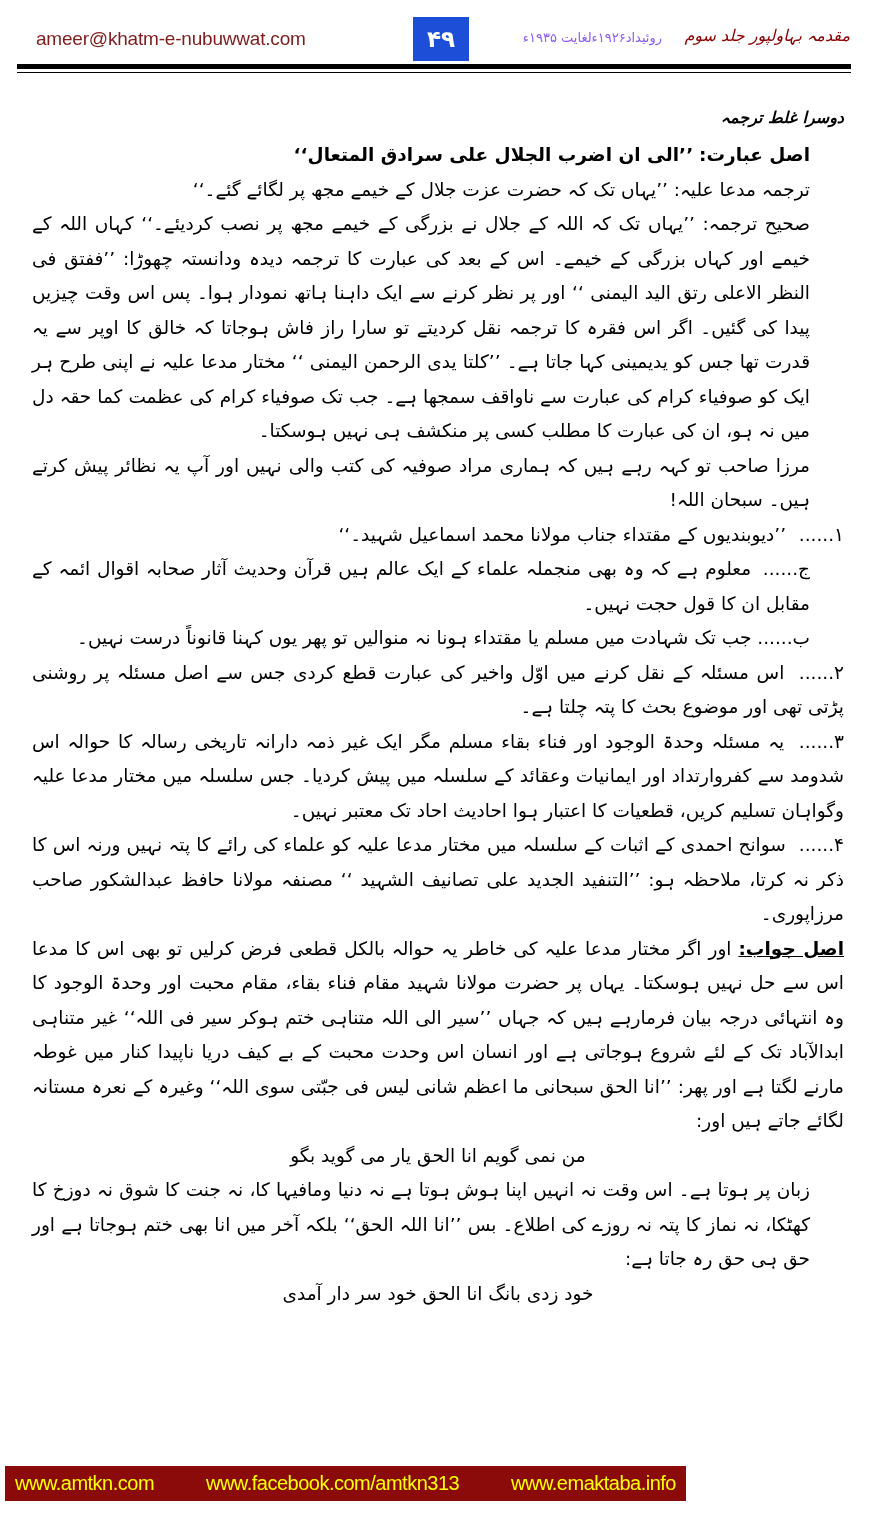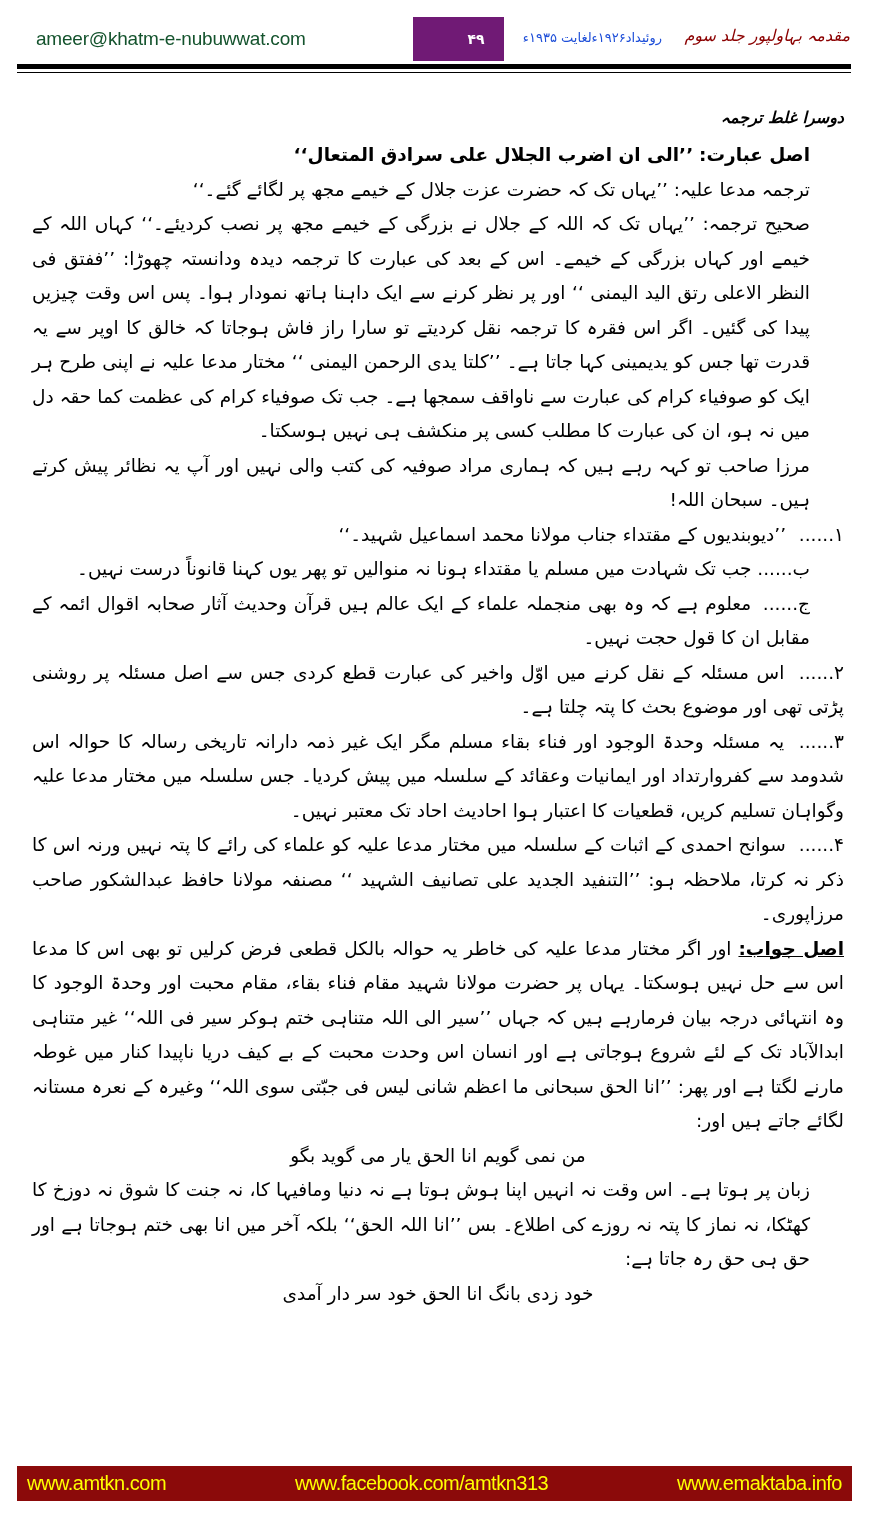--- a/index.html
+++ b/index.html
@@ -1,40 +1,40 @@
 <!DOCTYPE html>
 <html><head>
 <meta charset="utf-8">
 <style>
   html, body { margin: 0; padding: 0; background: #ffffff; }
   body { width: 881px; height: 1531px; position: relative; overflow: hidden;
          font-family: "DejaVu Sans", sans-serif; color: #000; }
   .header { position: absolute; left: 0; top: 0; width: 881px; height: 80px; }
   .email { position: absolute; left: 36px; top: 28px; font-family: "Liberation Sans", sans-serif;
-           font-size: 19px; color: #14532d; font-stretch: condensed; letter-spacing: -0.2px; }
-  .pagebox { position: absolute; left: 413px; top: 17px; width: 56px; height: 44px; background: #701a75;
-             color: #fff; font-size: 14px; font-weight: bold; display: flex; align-items: center; justify-content: center; padding-left: 35px; }
+           font-size: 19px; color: #7f1d1d; font-stretch: condensed; letter-spacing: -0.2px; }
+  .pagebox { position: absolute; left: 413px; top: 17px; width: 56px; height: 44px; background: #1d4ed8;
+             color: #fff; font-size: 23px; font-weight: bold; display: flex; align-items: center; justify-content: center; }
   .subtitle { position: absolute; left: 522px; top: 30px; width: 140px; text-align: right; font-size: 13px;
-              color: #1d4ed8; direction: rtl; white-space: nowrap; }
+              color: #8b5cf6; direction: rtl; white-space: nowrap; }
   .booktitle { position: absolute; left: 700px; top: 26px; width: 150px; text-align: center; font-size: 16px;
                color: #8b0000; font-style: italic; direction: rtl; white-space: nowrap; }
   .rule-thick { position: absolute; left: 17px; top: 64px; width: 834px; height: 5px; background: #000; }
   .rule-thin { position: absolute; left: 17px; top: 72px; width: 834px; height: 1px; background: #000; }
 
   .content { position: absolute; left: 32px; top: 98px; width: 812px; direction: rtl; text-align: justify;
              font-family: "DejaVu Sans", sans-serif; font-size: 18.5px; line-height: 34.5px; }
   .content p { margin: 0; }
   .heading { font-size: 16px; font-weight: bold; line-height: 40px; font-style: italic; }
   .indent { padding-right: 34px; }
   .center { text-align: center; }
   .bold { font-weight: bold; }
   .ul { text-decoration: underline; font-weight: bold; }
   .num { display: inline-block; min-width: 52px; }
 
-  .footer { position: absolute; left: 17px; top: 1466px; width: 835px; height: 35px; background: #8b0a0a;
+  .footer { position: absolute; left: 5px; top: 1466px; width: 681px; height: 35px; background: #8b0a0a;
             display: flex; justify-content: space-between; align-items: center; padding: 0 10px; box-sizing: border-box; }
   .footer span { font-family: "Liberation Sans", sans-serif; font-size: 20px; color: #ffff00; letter-spacing: -0.5px; }
 </style>
 </head>
 <body>
 
 <div class="header">
   <div class="email">ameer@khatm-e-nubuwwat.com</div>
   <div class="pagebox">
     <span>۴۹</span>
@@ -63,26 +63,26 @@
 
   <p class="indent">مرزا صاحب تو کہہ رہے ہیں کہ ہماری مراد صوفیہ کی کتب والی نہیں اور آپ یہ نظائر پیش کرتے ہیں۔ سبحان اللہ!</p>
 
   <p>
     <span class="num">۱......</span>
     <span>’’دیوبندیوں کے مقتداء جناب مولانا محمد اسماعیل شہید۔‘‘</span>
   </p>
 
 
   <p class="indent">
+    <span class="num">ج......</span>
+    <span>معلوم ہے کہ وہ بھی منجملہ علماء کے ایک عالم ہیں قرآن وحدیث آثار صحابہ اقوال ائمہ کے مقابل ان کا قول حجت نہیں۔</span>
+  </p>
+  <p class="indent">
     <span class="num">ب......</span>
     <span>جب تک شہادت میں مسلم یا مقتداء ہونا نہ منوالیں تو پھر یوں کہنا قانوناً درست نہیں۔</span>
-  </p>
-  <p class="indent">
-    <span class="num">ج......</span>
-    <span>معلوم ہے کہ وہ بھی منجملہ علماء کے ایک عالم ہیں قرآن وحدیث آثار صحابہ اقوال ائمہ کے مقابل ان کا قول حجت نہیں۔</span>
   </p>
 
   <p>
     <span class="num">۲......</span>
     <span>اس مسئلہ کے نقل کرنے میں اوّل واخیر کی عبارت قطع کردی جس سے اصل مسئلہ پر روشنی پڑتی تھی اور موضوع بحث کا پتہ چلتا ہے۔</span>
   </p>
   <p>
     <span class="num">۳......</span>
     <span>یہ مسئلہ وحدۃ الوجود اور فناء بقاء مسلم مگر ایک غیر ذمہ دارانہ تاریخی رسالہ کا حوالہ اس شدومد سے کفروارتداد اور ایمانیات وعقائد کے سلسلہ میں پیش کردیا۔ جس سلسلہ میں مختار مدعا علیہ وگواہان تسلیم کریں، قطعیات کا اعتبار ہوا احادیث احاد تک معتبر نہیں۔</span>
   </p>

